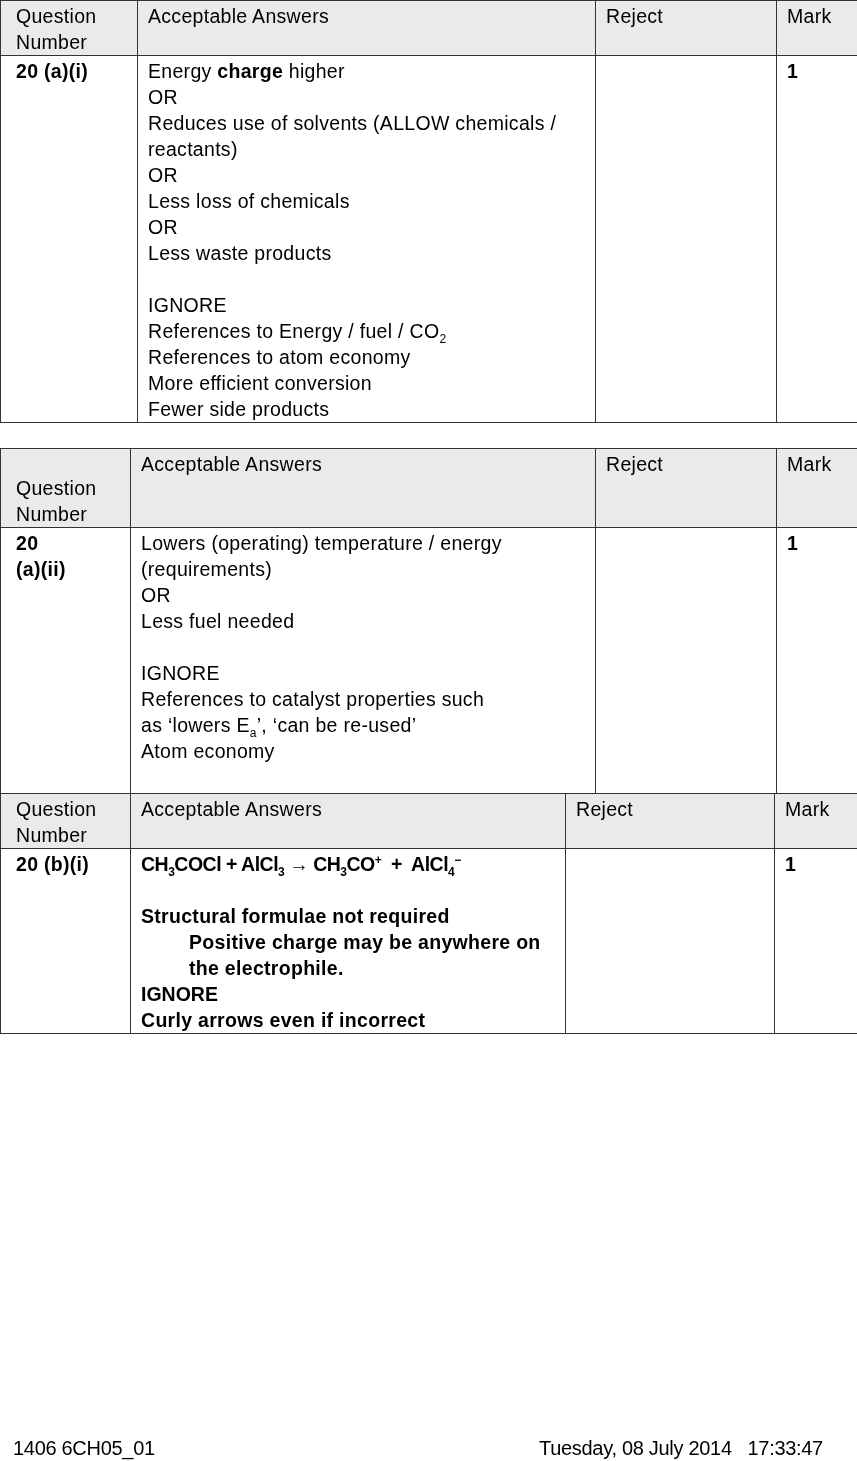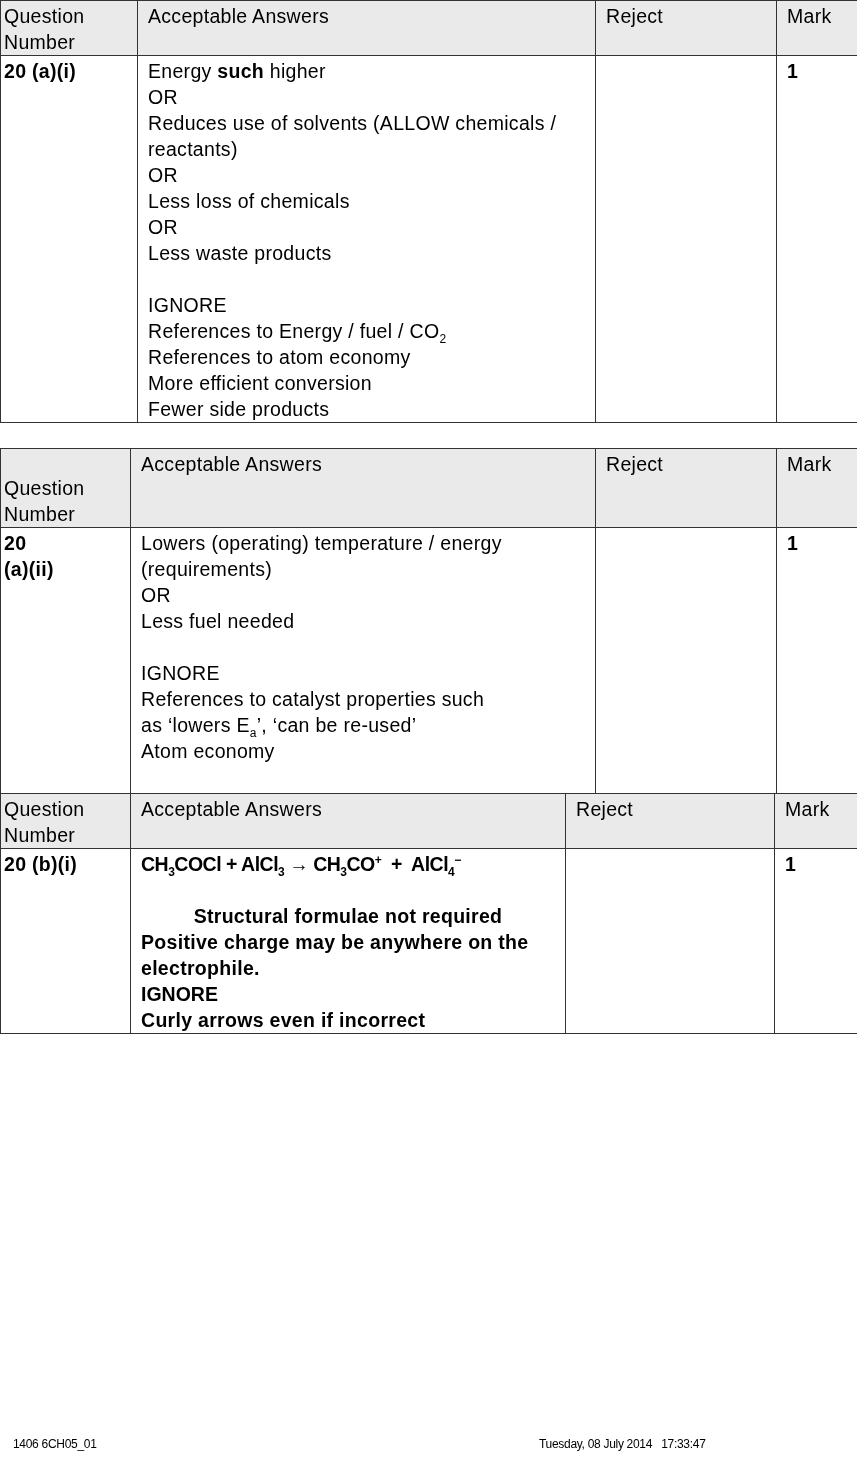--- a/index.html
+++ b/index.html
@@ -1,26 +1,26 @@
 <!DOCTYPE html>
 <html><head>
 <meta charset="utf-8">
 <style>
   html, body { margin: 0; padding: 0; background: #ffffff; }
   body { width: 857px; height: 1461px; position: relative; overflow: hidden;
          font-family: "Liberation Sans", sans-serif; color: #000; font-size: 19.5px; }
   table.ms { position: absolute; left: 0; border-collapse: collapse; table-layout: fixed; }
   table.ms td { border: 1.5px solid #333; vertical-align: top; padding: 2px 10px 0 10px; line-height: 26px; letter-spacing: 0.3px; }
-  table.ms td.qn { padding-left: 3px; }
+  table.ms td.qn { padding-left: 15px; }
   table.ms tr.hdr td { background: #eaeaea; }
   .bold { font-weight: bold; margin-top: 16px; }
   .line { display: block; white-space: nowrap; min-height: 26px; }
   .wrap { white-space: normal; }
   sub, sup { font-size: 12px; line-height: 0; }
-  .footer { position: absolute; top: 1437px; font-size: 12px; letter-spacing: -0.3px; }
+  .footer { position: absolute; top: 1437px; font-size: 20px; letter-spacing: -0.3px; }
 </style>
 </head>
 <body>
 
 <table class="ms" style="top:0; width:857px;">
   <colgroup>
       <col style="width:137px">
       <col style="width:458px">
       <col style="width:181px">
       <col style="width:81px">
@@ -28,21 +28,21 @@
   <tbody>
       <tr class="hdr" style="height:54px;">
     <td class="qn">Question Number</td>
     <td>Acceptable Answers</td>
     <td>Reject</td>
     <td>Mark</td>
   </tr>
   <tr style="height:367px;">
     <td class="qn bold">20 (a)(i)</td>
     <td>
-      <span class="line"><span>Energy </span><span class="bold">such</span><span> higher</span></span>
+      <span class="line"><span>Energy </span><span class="bold">charge</span><span> higher</span></span>
       <span class="line">OR</span>
       <span class="line wrap">Reduces use of solvents (ALLOW chemicals / reactants)</span>
       <span class="line">OR</span>
       <span class="line">Less loss of chemicals</span>
       <span class="line">OR</span>
       <span class="line">Less waste products</span>
       <span class="line"></span>
       <span class="line">IGNORE</span>
       <span class="line"><span>References to Energy / fuel / CO</span><sub>2</sub></span>
       <span class="line">References to atom economy</span>
@@ -102,22 +102,22 @@
     <td class="qn">Question Number</td>
     <td>Acceptable Answers</td>
     <td>Reject</td>
     <td>Mark</td>
   </tr>
   <tr style="height:184px;">
     <td class="qn bold">20 (b)(i)</td>
     <td style="letter-spacing:0;font-weight:bold;">
       <span class="line" style="letter-spacing:-0.5px;"><span>CH</span><sub>3</sub><span>COCl +  AlCl</span><sub>3</sub><span> → CH</span><sub>3</sub><span>CO</span><sup>+</sup><span style="white-space:pre">  +  AlCl</span><sub>4</sub><sup>−</sup></span>
       <span class="line"></span>
-      <span class="line" style="letter-spacing:0.3px;text-align:center;">Structural formulae not required</span>
-      <span class="line wrap" style="letter-spacing:0.3px;">Positive charge may be anywhere on the electrophile.</span>
+      <span class="line" style="letter-spacing:0.3px;">Structural formulae not required</span>
+      <span class="line wrap" style="letter-spacing:0.3px;margin-left:48px;">Positive charge may be anywhere on the electrophile.</span>
       <span class="line">IGNORE</span>
       <span class="line" style="letter-spacing:0.3px;">Curly arrows even if incorrect</span>
     </td>
     <td></td>
     <td class="bold">1</td>
   </tr>
 </tbody>
   </table>
 
 <div class="footer" style="left:13px;">1406 6CH05_01</div>

